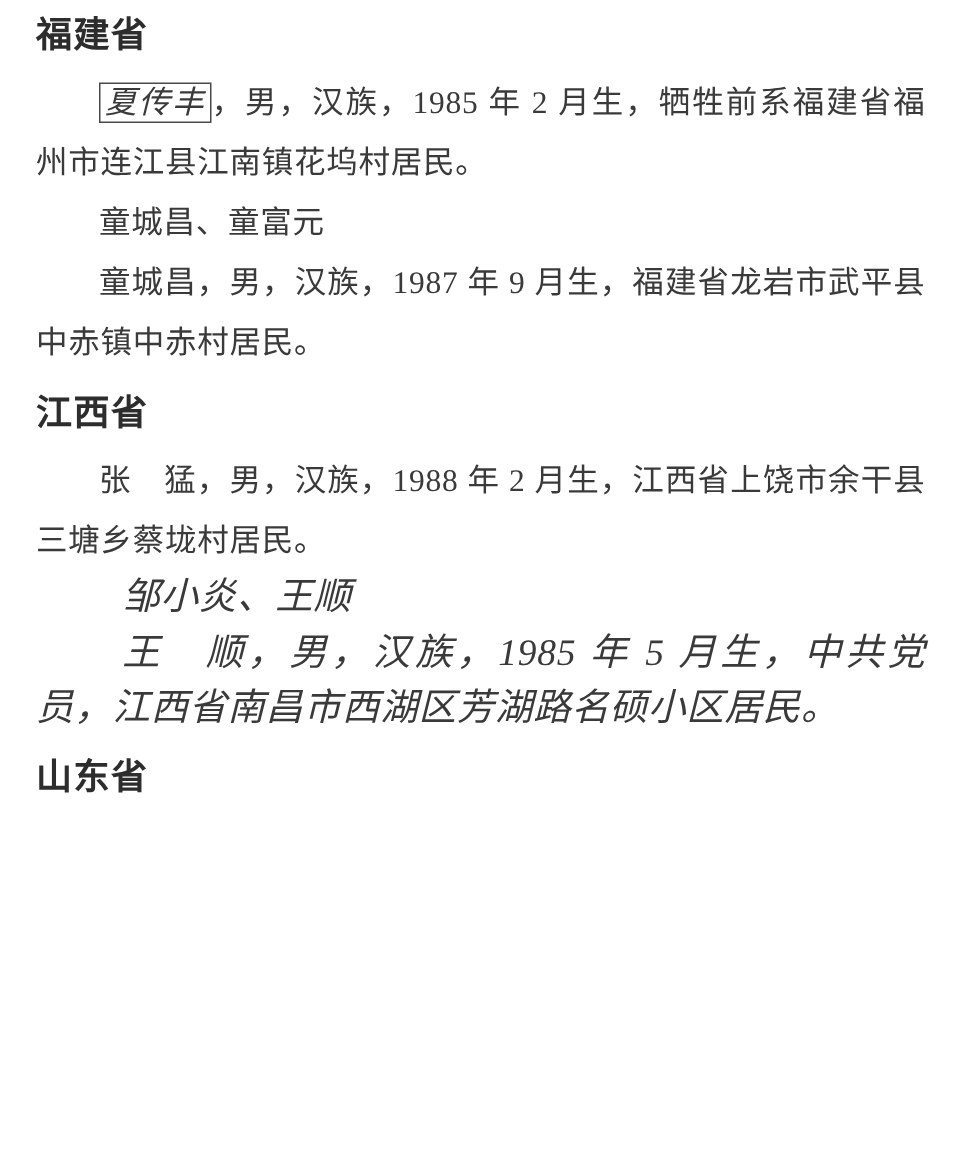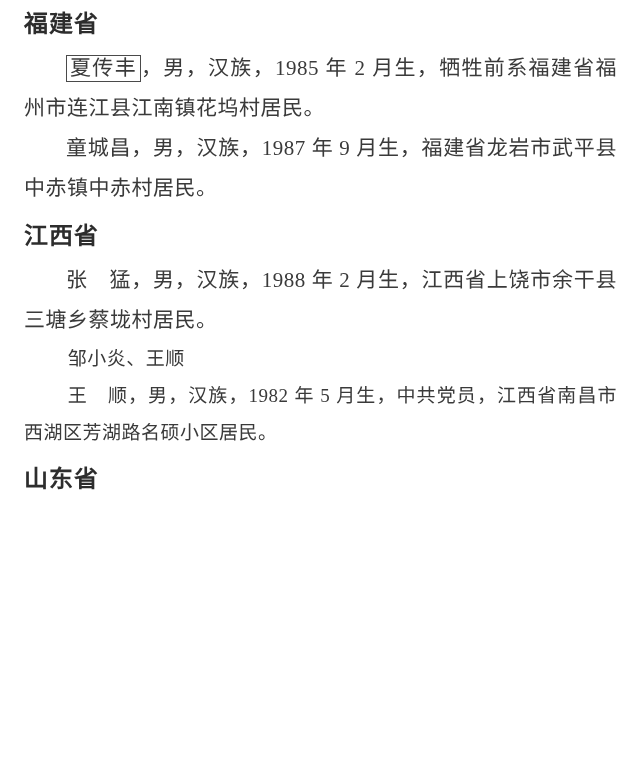--- a/index.html
+++ b/index.html
@@ -32,53 +32,56 @@
   .para {
     margin: 0;
     font-size: 21px;
     line-height: 40px;
     color: #3a3a3a;
     text-indent: 2em;
     text-align: justify;
     letter-spacing: 0.5px;
   }
   .para.small {
-    font-size: 19px;
+    font-size: 25px;
     line-height: 37px;
     text-indent: 2.3em;
+    font-style: italic;
   }
   .boxed-name {
     border: 1px solid #4a4a4a;
     padding: 0 3px 1px 3px;
+    font-style: italic;
   }
 </style>
 </head>
 <body>
 
 <div class="page">
 
   <section>
     <h2 class="province-heading">福建省</h2>
 
     <p class="para"><span class="boxed-name">夏传丰</span><span>，男，汉族，1985 年 2 月生，牺牲前系福建省福州市连江县江南镇花坞村居民。</span></p>
 
+    <p class="para">童城昌、童富元</p>
 
     <p class="para">童城昌，男，汉族，1987 年 9 月生，福建省龙岩市武平县中赤镇中赤村居民。</p>
 
   </section>
 
   <section class="later">
     <h2 class="province-heading">江西省</h2>
 
     <p class="para">张　猛，男，汉族，1988 年 2 月生，江西省上饶市余干县三塘乡蔡垅村居民。</p>
 
     <p class="para small">邹小炎、王顺</p>
 
 
-    <p class="para small">王　顺，男，汉族，1982 年 5 月生，中共党员，江西省南昌市西湖区芳湖路名硕小区居民。</p>
+    <p class="para small">王　顺，男，汉族，1985 年 5 月生，中共党员，江西省南昌市西湖区芳湖路名硕小区居民。</p>
   </section>
 
   <section class="later">
     <h2 class="province-heading">山东省</h2>
 
   </section>
 
 </div>
 
 </body></html>

